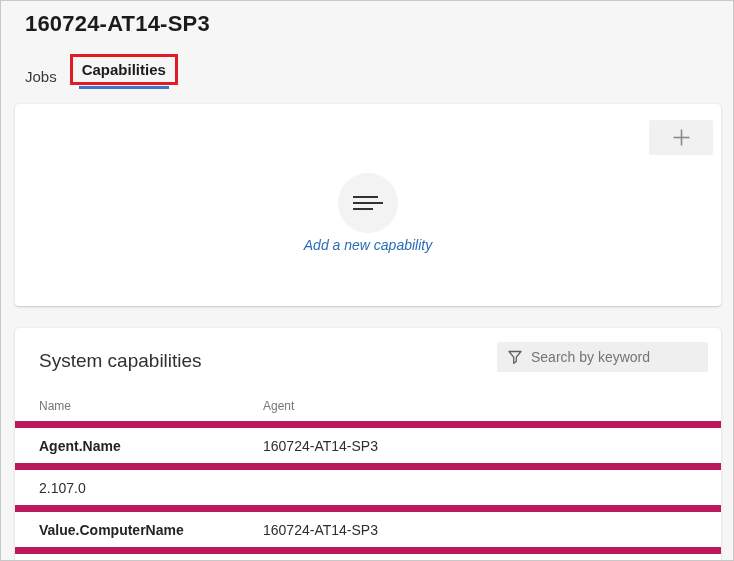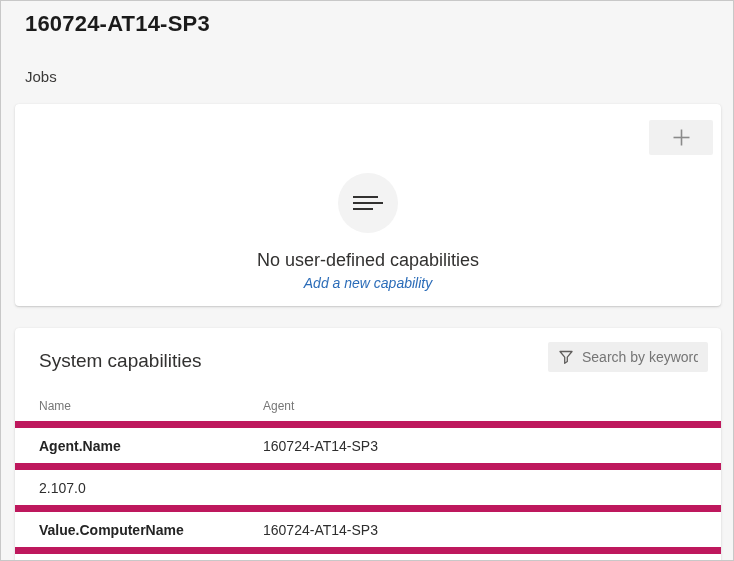--- a/index.html
+++ b/index.html
@@ -74,21 +74,21 @@
     margin-top: 17px; font-size: 18px; color: #323130;
   }
   .empty-link {
     margin-top: 4px; font-size: 14px; color: #2b6cb8;
     text-decoration: none; cursor: pointer; font-style: italic;
   }
 
   
   .search-box {
     position: absolute; right: 13px; top: 14px;
-    width: 160px; height: 30px;
+    width: 211px; height: 30px;
     background: #efefef; border-radius: 2px;
     display: flex; align-items: center; padding: 0 10px;
   }
   .search-box svg { flex: 0 0 auto; margin-right: 8px; }
   .search-box input {
     flex: 1; min-width: 0;
     border: none; background: transparent; outline: none;
     font-family: "Liberation Sans", sans-serif;
     font-size: 14px; color: #3b3a39;
   }
@@ -112,20 +112,24 @@
 </style>
 </head>
 <body>
 
 <h1 class="page-title">160724-AT14-SP3</h1>
 
 <div class="tabs">
   <div class="tab">
     <span>Jobs</span>
   </div>
+  <div class="tab active">
+    <span>Capabilities</span>
+    <div class="underline"></div>
+  </div>
 </div>
 
 <section class="card card-1">
 
   <button class="add-btn">
     <span style="display:flex">
       <svg width="19" height="19" viewBox="0 0 19 19">
         <line x1="9.5" y1="1.5" x2="9.5" y2="17.5" stroke="#8a8a8a" stroke-width="1.6"></line>
         <line x1="1.5" y1="9.5" x2="17.5" y2="9.5" stroke="#8a8a8a" stroke-width="1.6"></line>
       </svg>
@@ -133,21 +137,20 @@
   </button>
 
   <div class="empty-state">
     <div class="empty-circle">
       <svg width="32" height="16" viewBox="0 0 32 16">
         <line x1="1" y1="2" x2="26" y2="2" stroke="#323130" stroke-width="2"></line>
         <line x1="1" y1="8" x2="31" y2="8" stroke="#323130" stroke-width="2"></line>
         <line x1="1" y1="14" x2="21" y2="14" stroke="#323130" stroke-width="2"></line>
       </svg>
     </div>
-    <div class="empty-title">No user-defined capabilities</div>
     <a class="empty-link">Add a new capability</a>
   </div>
 </section>
 
 <section class="card card-2">
   <h2 class="card-title">System capabilities</h2>
 
   <div class="search-box">
     <span style="display:flex">
       <svg width="16" height="16" viewBox="0 0 16 16">

